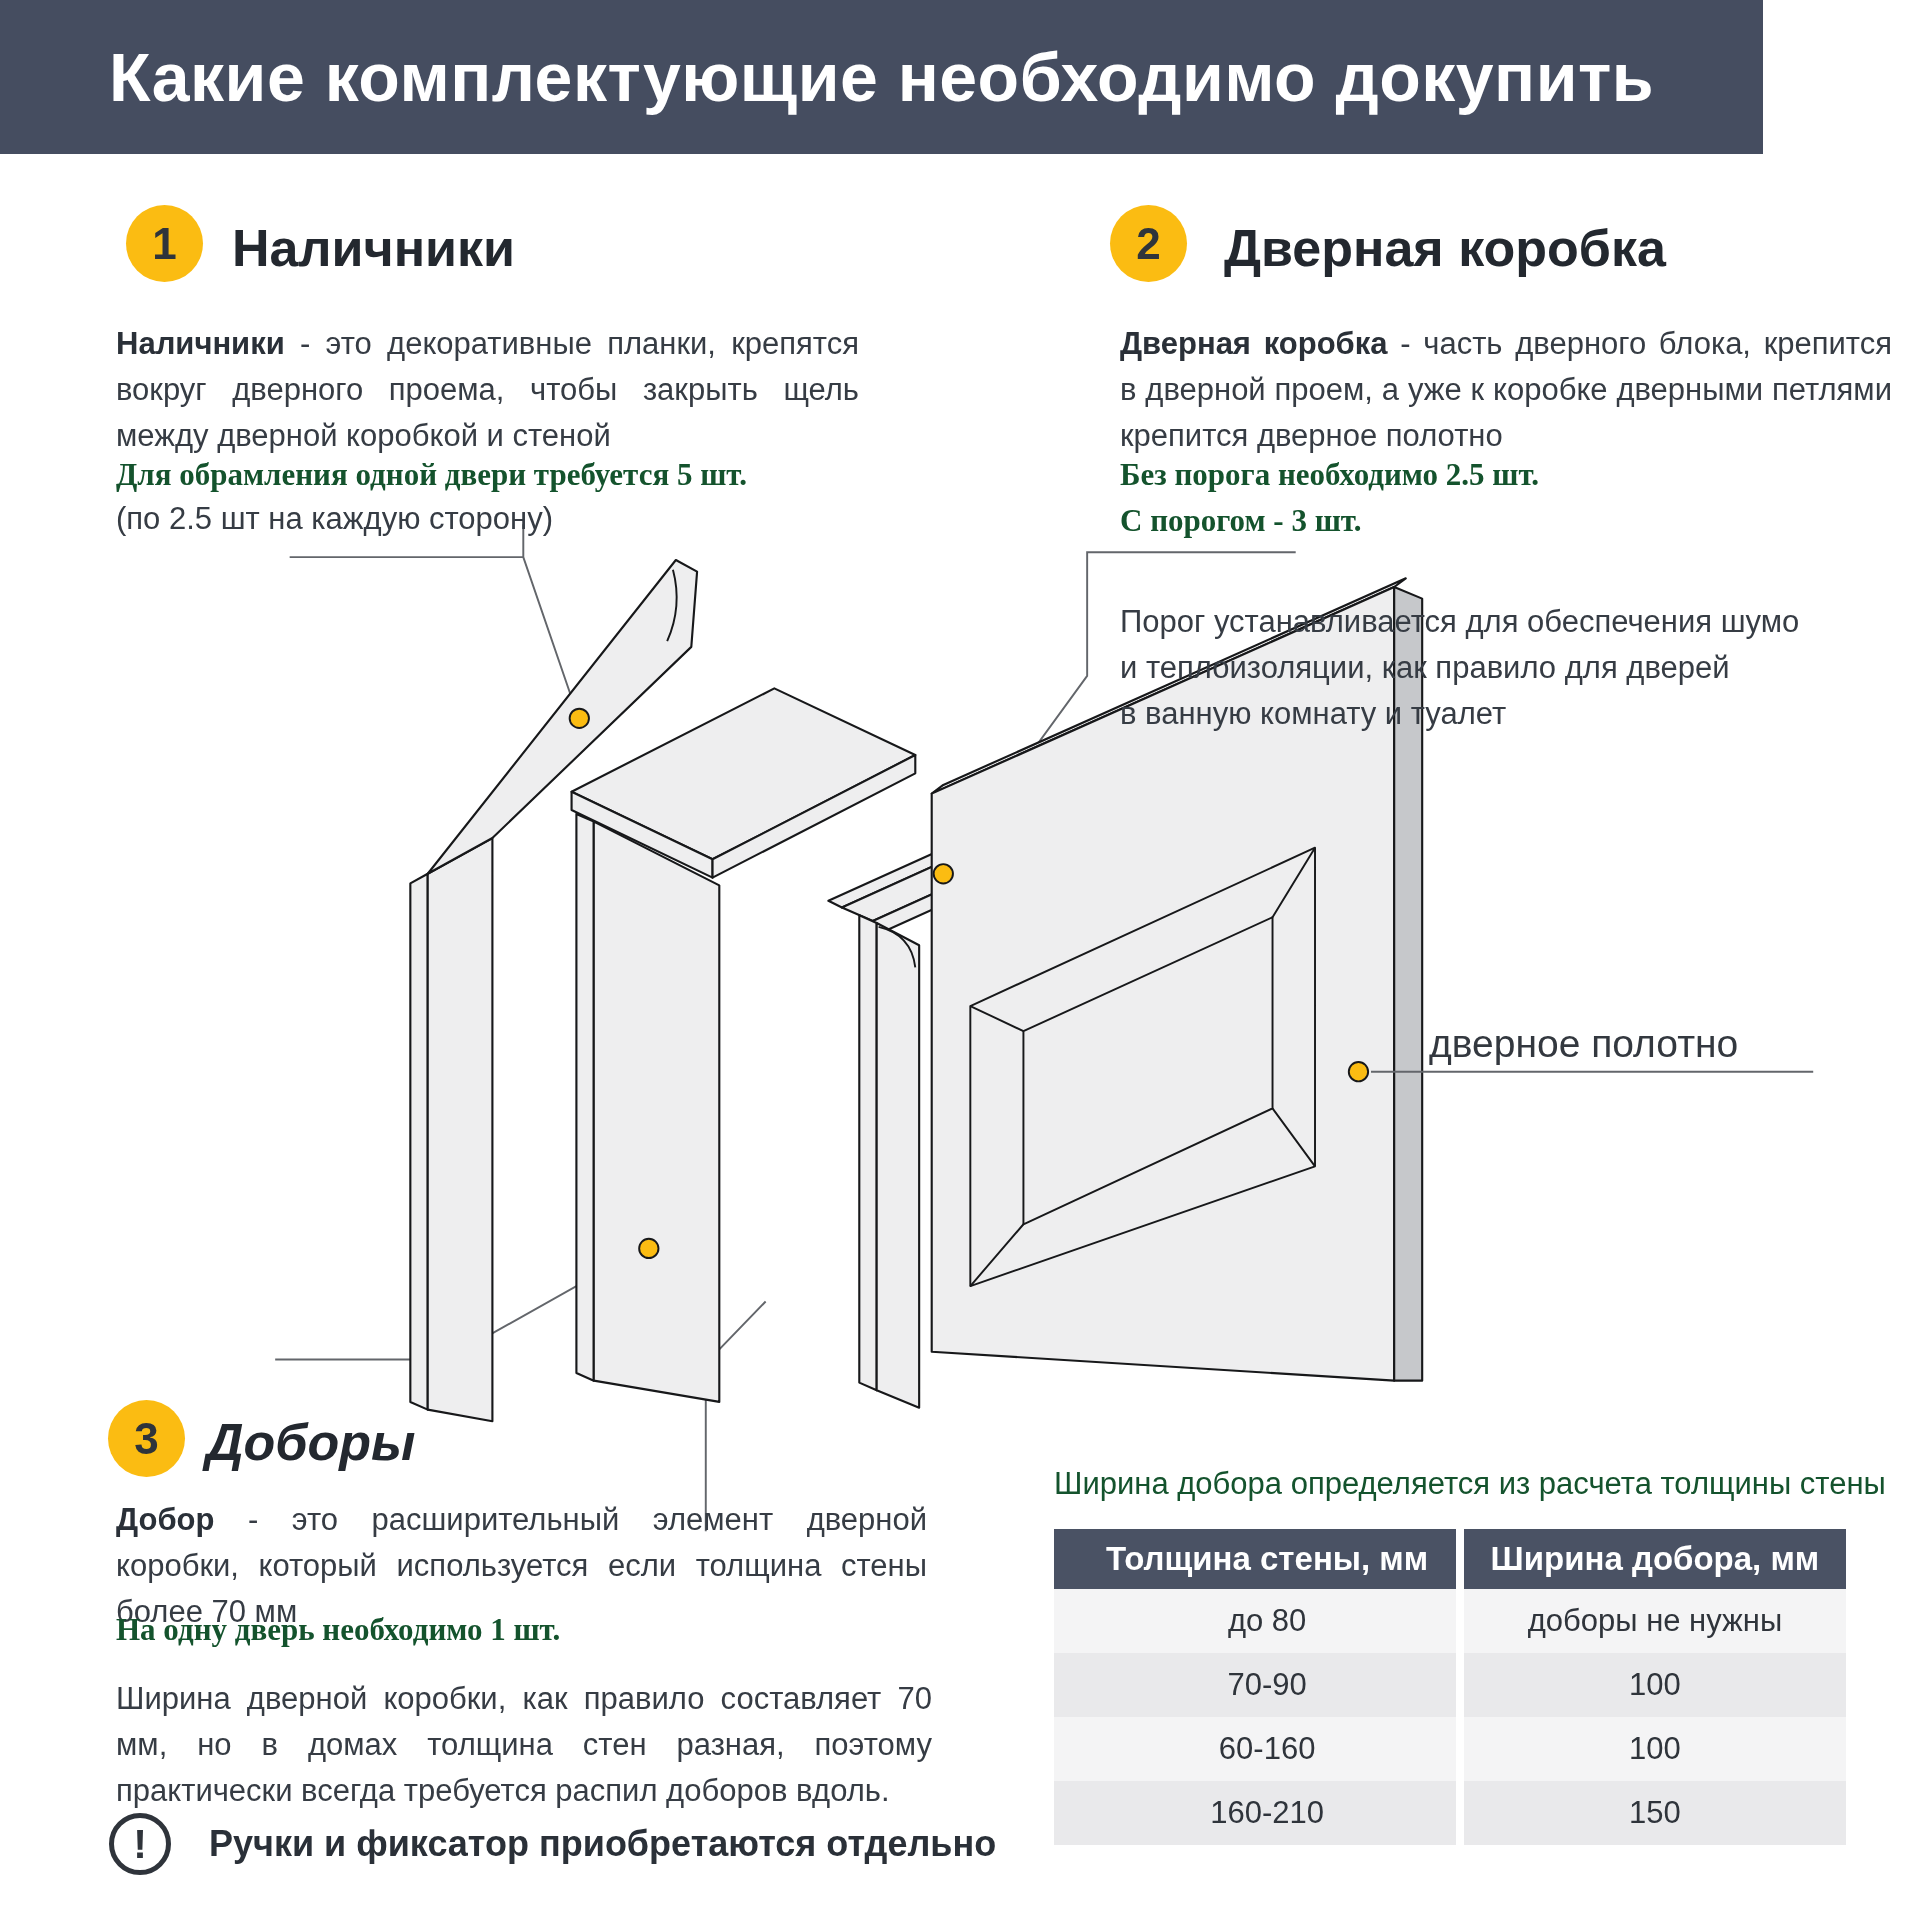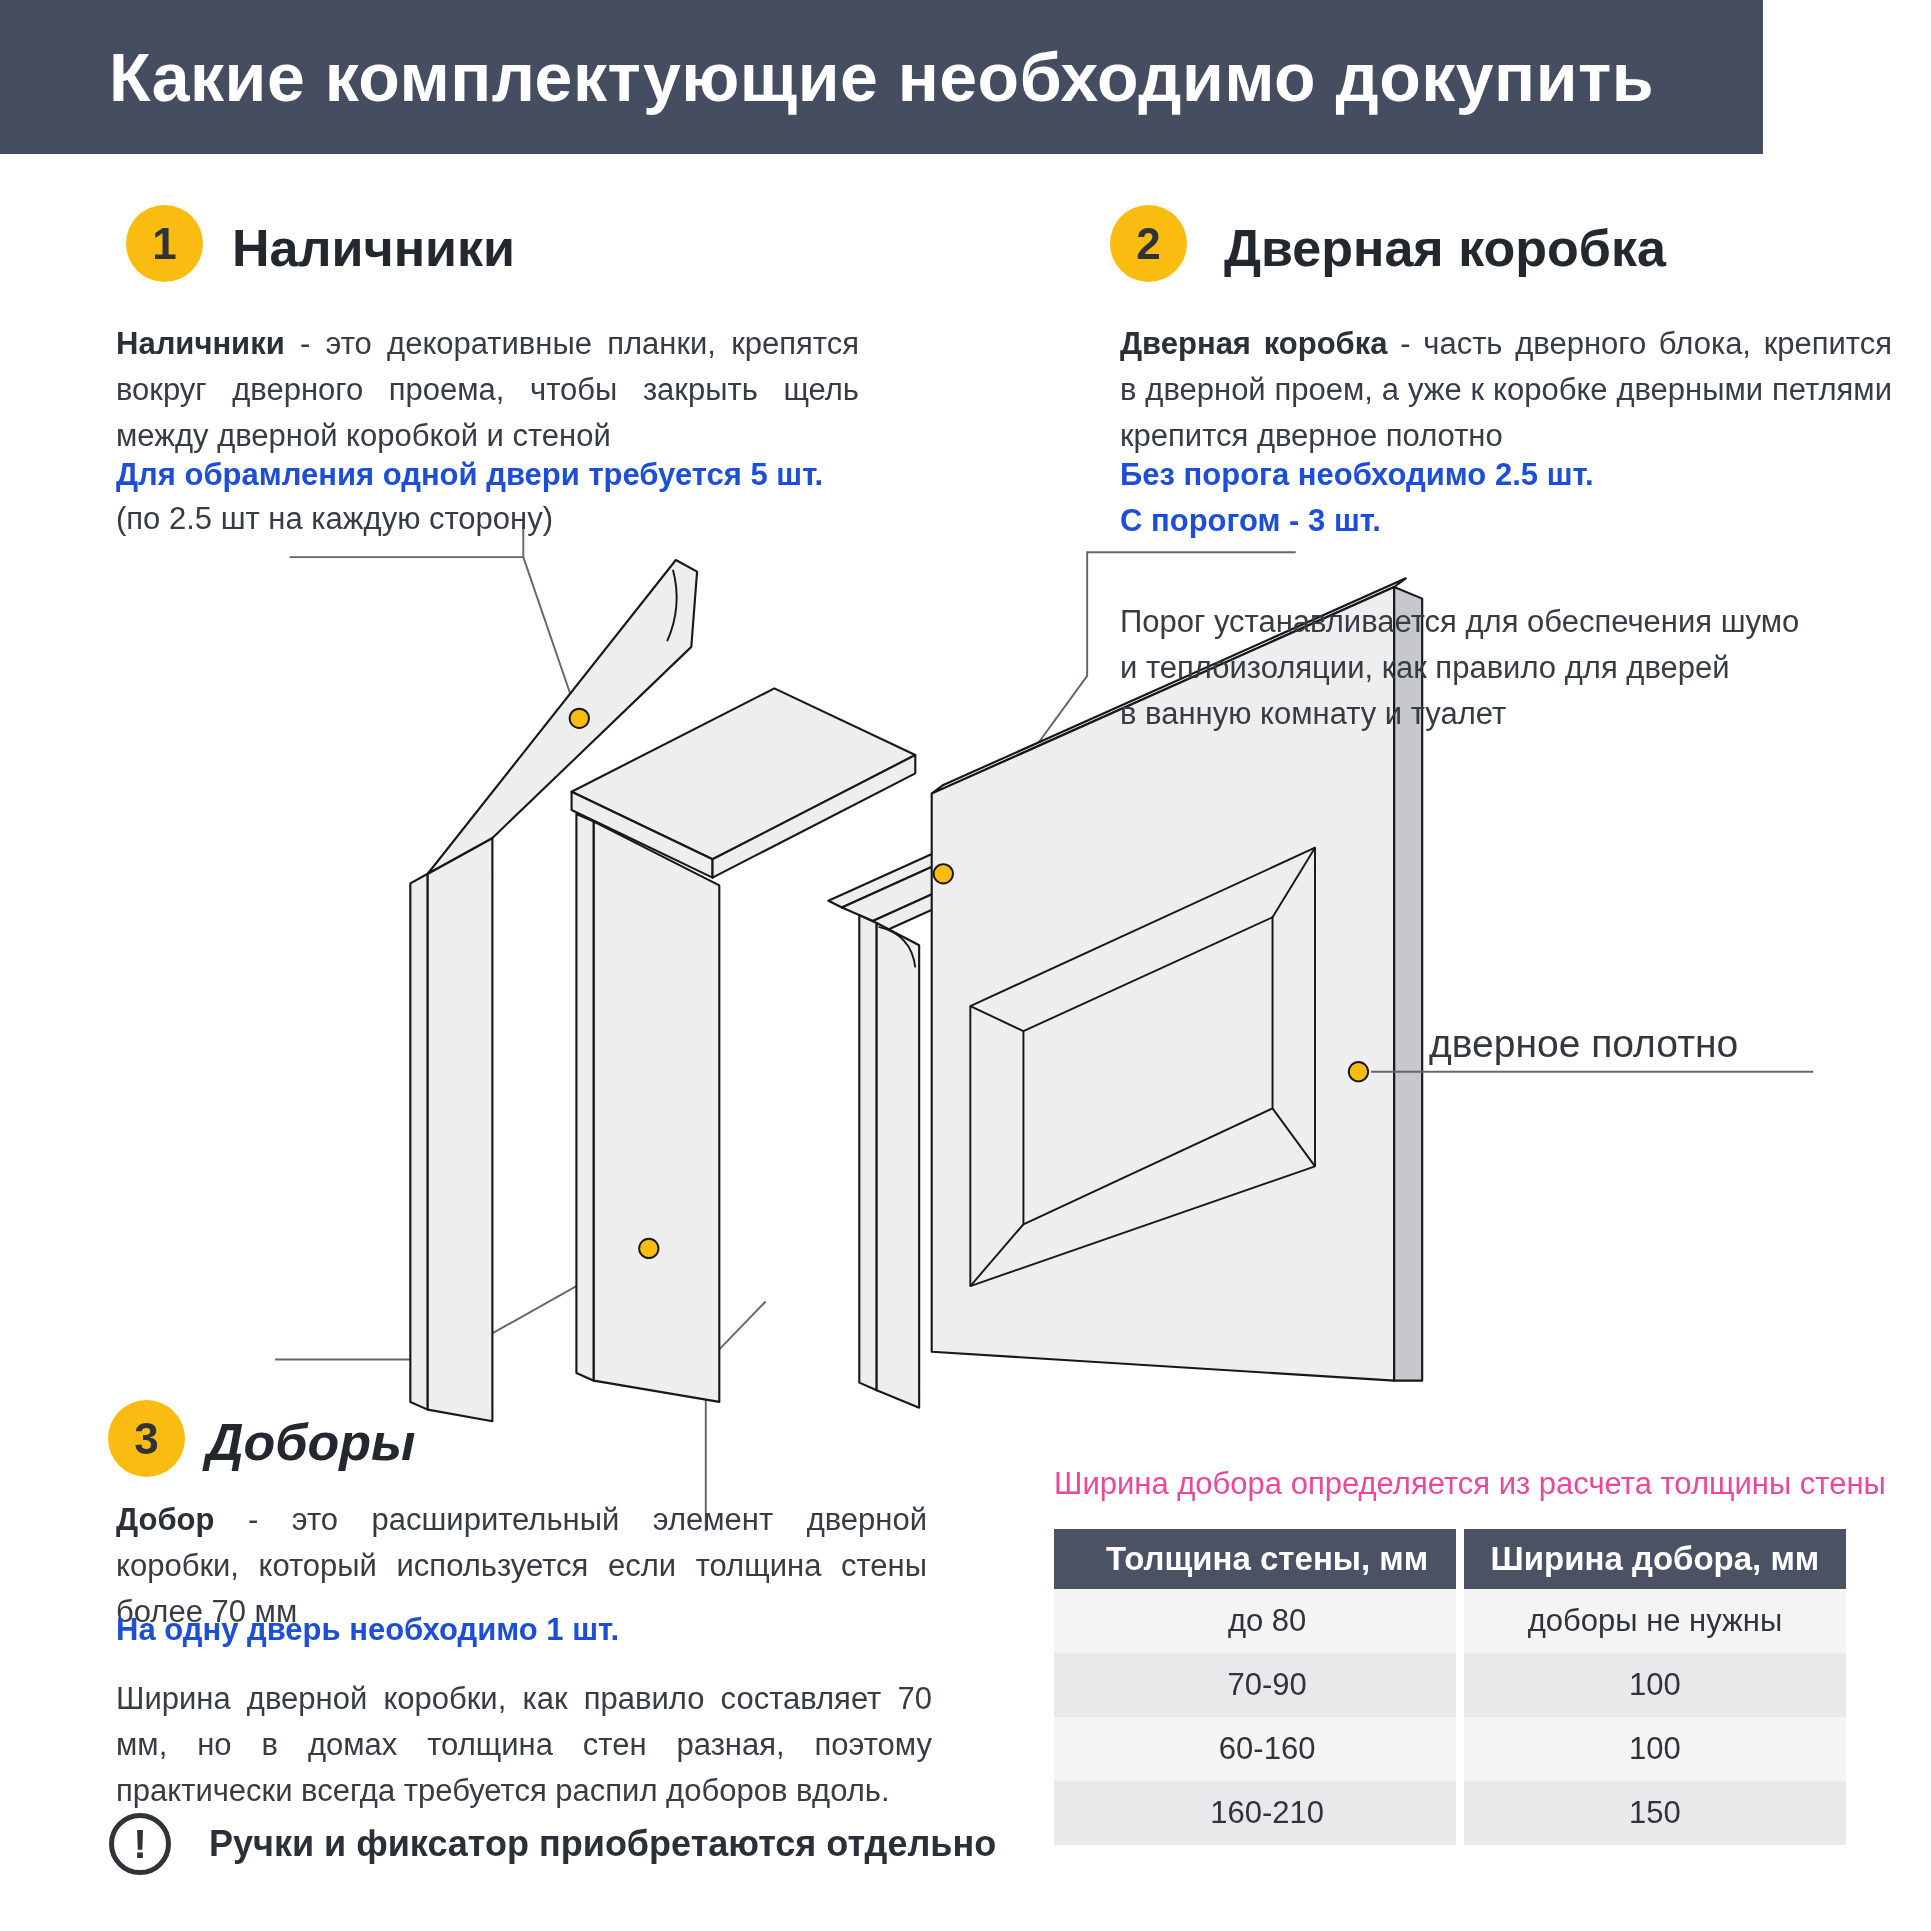--- a/index.html
+++ b/index.html
@@ -26,22 +26,23 @@
   .sec-title{
     position:absolute;font-size:52px;font-weight:700;color:#23282F;white-space:nowrap;
   }
   
   .para{
     position:absolute;font-size:31px;line-height:46px;color:#363C44;
     text-align:justify;
   }
   .para b{color:#2A3038;}
   .boldnote{
-    position:absolute;font-size:31px;line-height:46px;font-weight:700;color:#1d4ed8;
+    position:absolute;font-size:31px;line-height:46px;font-weight:700;color:#14532d;
     white-space:pre-line;
+    font-family:Liberation Serif, serif;
   }
   .plainnote{
     position:absolute;font-size:31px;line-height:46px;color:#363C44;white-space:pre-line;
   }
   
   svg.diagram{position:absolute;left:0;top:0;pointer-events:none;}
   .piece{fill:#EEEEEF;stroke:#17181A;stroke-width:2.2;stroke-linejoin:round;}
   .piece-dark{fill:#C6C8CB;stroke:#17181A;stroke-width:2.2;stroke-linejoin:round;}
   .detail{fill:none;stroke:#17181A;stroke-width:2;stroke-linejoin:round;}
   .leader{fill:none;stroke:#63666B;stroke-width:2;}
@@ -56,21 +57,21 @@
     border:5.8px solid #2F343B;border-radius:50%;
     display:flex;align-items:center;justify-content:center;
   }
   .warn-icon::before{content:"!";font-size:41px;font-weight:700;color:#2F343B;line-height:1;}
   .warn-text{
     position:absolute;left:209px;top:1823px;font-size:36px;font-weight:700;color:#2A3038;
     white-space:nowrap;
   }
   
   .tbl-caption{
-    position:absolute;left:1054px;top:1466px;font-size:31px;color:#ec4899;white-space:nowrap;
+    position:absolute;left:1054px;top:1466px;font-size:31px;color:#14532d;white-space:nowrap;
   }
   .tbl{position:absolute;left:1054px;top:1529px;width:792px;}
   .tbl-row{display:flex;width:792px;}
   .tbl-cell{
     display:flex;align-items:center;justify-content:center;
     font-size:31px;color:#2F343B;font-weight:500;
   }
   .tbl-cell.c1{width:390px;padding-left:24px;}
   .tbl-cell.c2{width:394px;margin-left:7.7px;}
   .tbl-head .tbl-cell{

